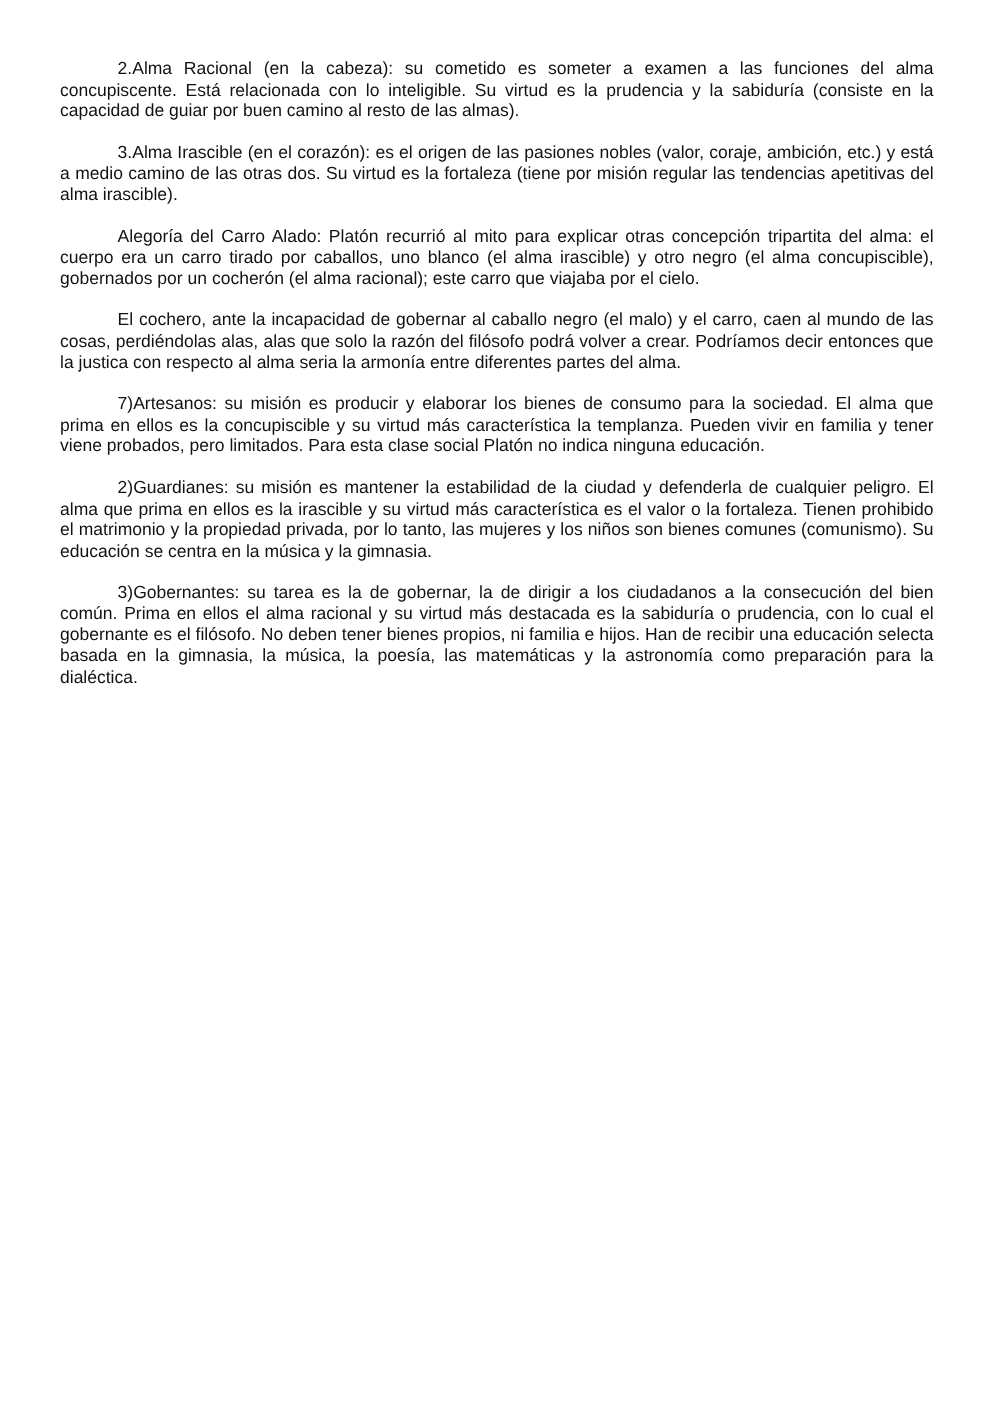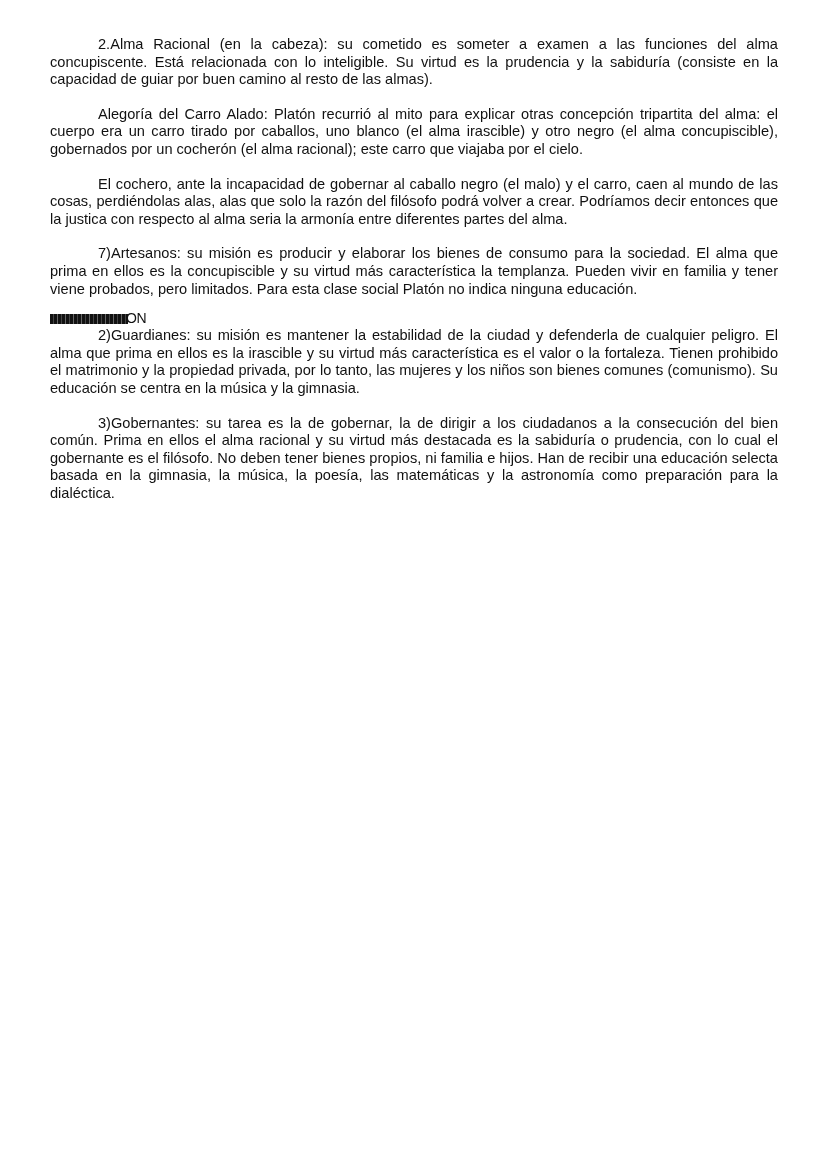--- a/index.html
+++ b/index.html
@@ -11,21 +11,21 @@
       width: 828px;
       height: 1170px;
       position: relative;
       overflow: hidden;
       font-family: "Liberation Sans", sans-serif;
       color: #111111;
     }
     .page {
       position: absolute;
       left: 50px;
-      top: 36px;
+      top: 50px;
       width: 728px;
       font-size: 14.6px;
       line-height: 17.6px;
     }
     .para {
       margin: 0 0 17px 0;
       text-align: justify;
       text-indent: 48px;
     }
     .para.no-indent { text-indent: 0; }
@@ -56,29 +56,27 @@
     }
     .para.guardianes { margin-top: 0; }
   </style>
 </head>
 <body>
 
 <div class="page">
 
   <p class="para">2.Alma Racional (en la cabeza): su cometido es someter a examen a las funciones del alma concupiscente. Está relacionada con lo inteligible. Su virtud es la prudencia y la sabiduría (consiste en la capacidad de guiar por buen camino al resto de las almas).</p>
 
+  <p class="para">3.Alma Irascible (en el corazón): es el origen de las pasiones nobles (valor, coraje, ambición, etc.) y está a medio camino de las otras dos. Su virtud es la fortaleza (tiene por misión regular las tendencias apetitivas del alma irascible).</p>
 
   <p class="para">Alegoría del Carro Alado: Platón recurrió al mito para explicar otras concepción tripartita del alma: el cuerpo era un carro tirado por caballos, uno blanco (el alma irascible) y otro negro (el alma concupiscible), gobernados por un cocherón (el alma racional); este carro que viajaba por el cielo.</p>
 
   <p class="para">El cochero, ante la incapacidad de gobernar al caballo negro (el malo) y el carro, caen al mundo de las cosas, perdiéndolas alas, alas que solo la razón del filósofo podrá volver a crear. Podríamos decir entonces que la justica con respecto al alma seria la armonía entre diferentes partes del alma.</p>
 
 
   <p class="para">7)Artesanos: su misión es producir y elaborar los bienes de consumo para la sociedad. El alma que prima en ellos es la concupiscible y su virtud más característica la templanza. Pueden vivir en familia y tener viene probados, pero limitados. Para esta clase social Platón no indica ninguna educación.</p>
 
-  <div class="artifact-line">
-    <span class="artifact"><span class="scribble"></span><span>ON</span></span>
-  </div>
 
   <p class="para guardianes">2)Guardianes: su misión es mantener la estabilidad de la ciudad y defenderla de cualquier peligro. El alma que prima en ellos es la irascible y su virtud más característica es el valor o la fortaleza. Tienen prohibido el matrimonio y la propiedad privada, por lo tanto, las mujeres y los niños son bienes comunes (comunismo). Su educación se centra en la música y la gimnasia.</p>
 
   <p class="para">3)Gobernantes: su tarea es la de gobernar, la de dirigir a los ciudadanos a la consecución del bien común. Prima en ellos el alma racional y su virtud más destacada es la sabiduría o prudencia, con lo cual el gobernante es el filósofo. No deben tener bienes propios, ni familia e hijos. Han de recibir una educación selecta basada en la gimnasia, la música, la poesía, las matemáticas y la astronomía como preparación para la dialéctica.</p>
 
 </div>
 
 </body></html>

